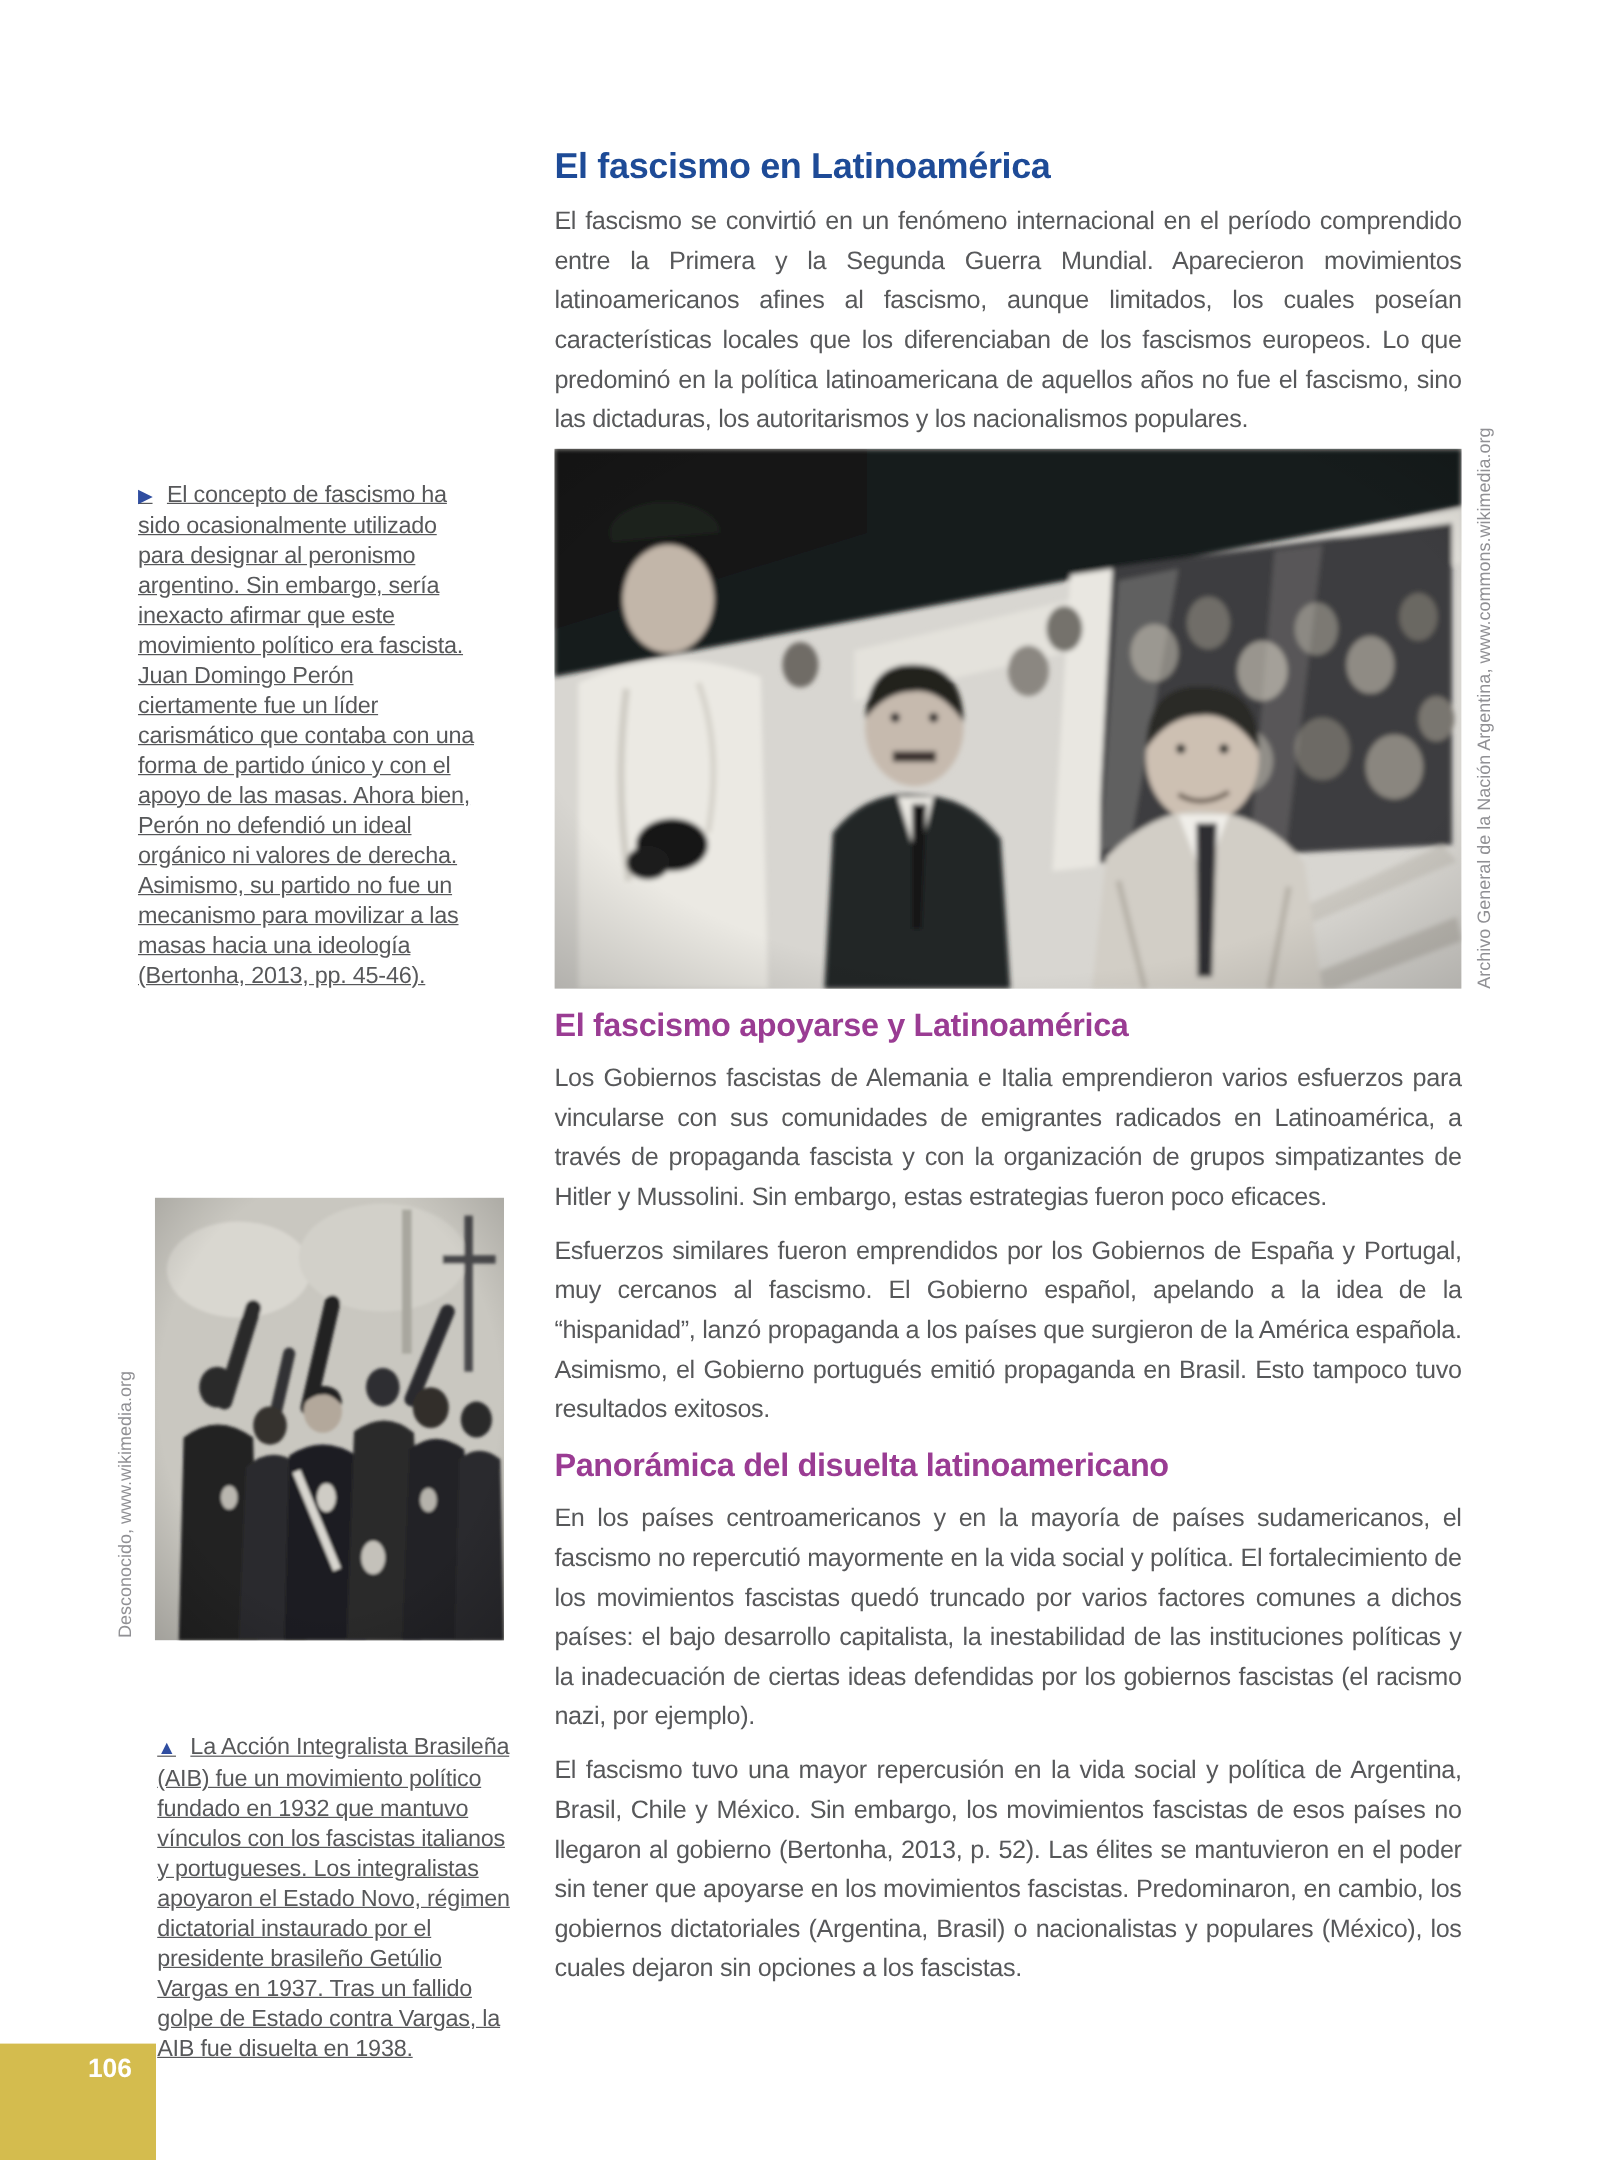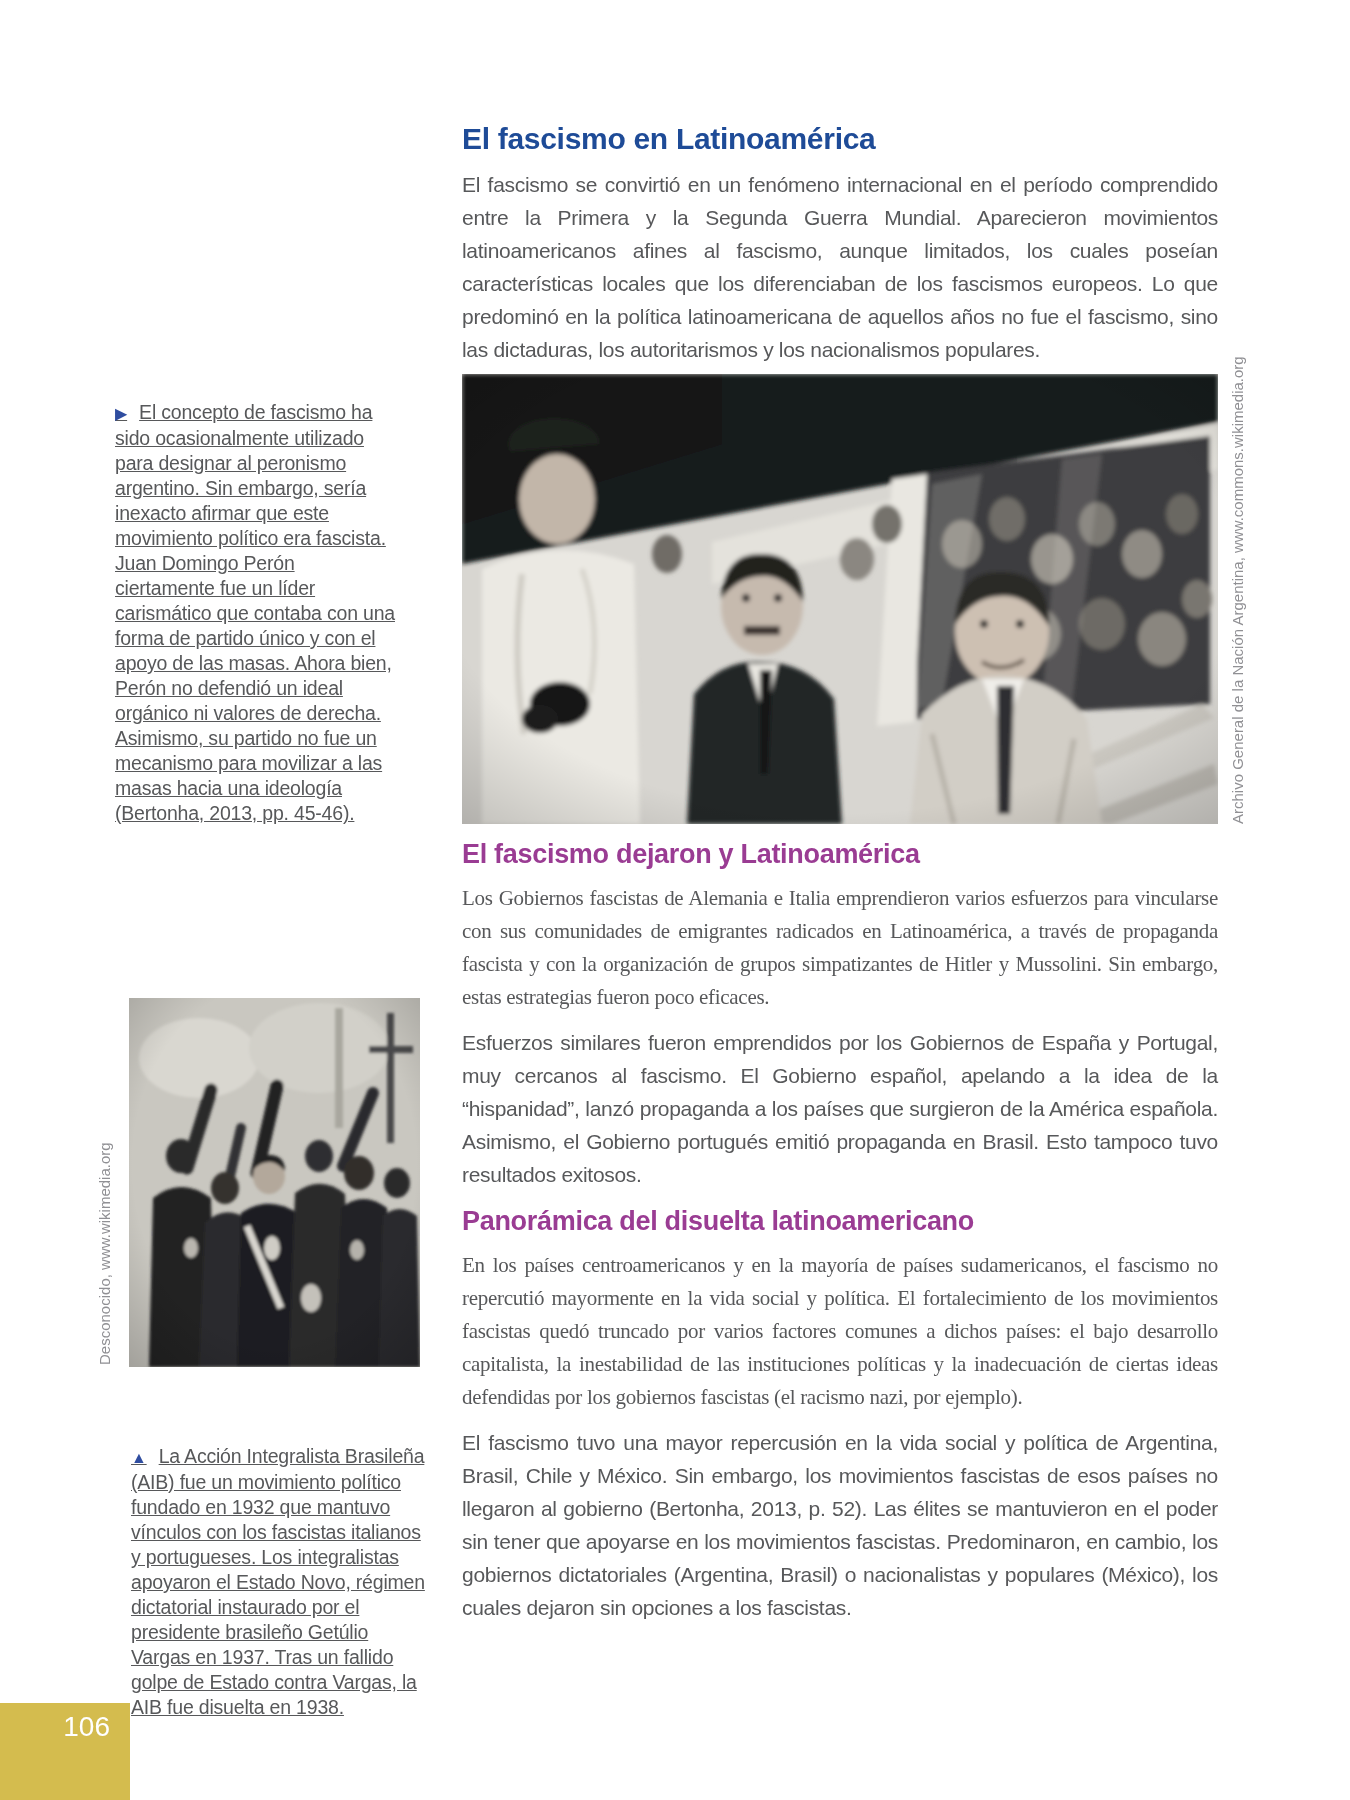--- a/index.html
+++ b/index.html
@@ -26,21 +26,21 @@
     margin:12px 0 0 0;font-size:21px;line-height:33px;text-align:justify;
     color:var(--body-text);letter-spacing:-0.3px;
   }
   p.body.first{margin-top:12px;}
   h2.sub{
     margin:14px 0 0 0;font-size:27px;line-height:32px;font-weight:bold;
     color:var(--heading-purple);letter-spacing:-0.3px;
   }
   .fig-main{position:relative;width:756px;height:450px;margin-top:8px;}
   .fig-main svg{display:block;width:756px;height:450px;}
-  .after-photo{margin-top:14px;font-family:Liberation Serif, serif;}
+  .after-photo{margin-top:14px;}
   .para-gap{margin-top:13px;}
   
   .vcredit{
     position:absolute;white-space:nowrap;font-size:15px;letter-spacing:0;
     color:var(--credit-gray);transform-origin:0 100%;transform:rotate(-90deg);
   }
   .vcredit.right{left:calc(100% + 28px);bottom:0;}
   .vcredit.left{left:-16px;bottom:2px;}
   
   .caption{
@@ -51,21 +51,21 @@
   .caption-1{left:115px;top:400px;width:282px;}
   .caption-2{left:115px;top:1444px;width:300px;margin-left:16px;}
   .fig-left{position:absolute;left:129px;top:998px;width:291px;height:369px;}
   .fig-left svg{display:block;width:291px;height:369px;}
   
   .page-tab{
     position:absolute;left:0;top:1703px;width:130px;height:97px;
     background:var(--page-tab-yellow);
   }
   .page-tab .num{
-    position:absolute;right:20px;top:8px;font-size:28px;color:var(--page-number-white);
+    position:absolute;right:20px;top:8px;font-size:22px;color:var(--page-number-white);font-weight:bold;
   }
 </style>
 </head>
 <body>
 
 <div class="page">
 
   <div class="main-col">
     <h1 class="title">El fascismo en Latinoamérica</h1>
 
@@ -143,21 +143,21 @@
           <polygon points="520,305 562,305 541,360" fill="#f0eee9"></polygon>
           <polygon points="535,312 552,312 548,440 536,440" fill="#2e2e30"></polygon>
           <path d="M470,360 L492,450" stroke="#b7b2a9" stroke-width="5"></path>
           <path d="M612,365 L596,450" stroke="#b7b2a9" stroke-width="5"></path>
         </g>
         <rect width="756" height="450" fill="url(#vig1)"></rect>
       </svg>
       <span class="vcredit right">Archivo General de la Nación Argentina, www.commons.wikimedia.org</span>
     </div>
 
-    <h2 class="sub">El fascismo dejaron y Latinoamérica</h2>
+    <h2 class="sub">El fascismo apoyarse y Latinoamérica</h2>
     <p class="body after-photo">Los Gobiernos fascistas de Alemania e Italia emprendieron varios esfuerzos para vincularse con sus comunidades de emigrantes radicados en Latinoamérica, a través de propaganda fascista y con la organización de grupos simpatizantes de Hitler y Mussolini. Sin embargo, estas estrategias fueron poco eficaces.</p>
     <p class="body para-gap">Esfuerzos similares fueron emprendidos por los Gobiernos de España y Portugal, muy cercanos al fascismo. El Gobierno español, apelando a la idea de la “hispanidad”, lanzó propaganda a los países que surgieron de la América española. Asimismo, el Gobierno portugués emitió propaganda en Brasil. Esto tampoco tuvo resultados exitosos.</p>
 
     <h2 class="sub">Panorámica del disuelta latinoamericano</h2>
     <p class="body after-photo">En los países centroamericanos y en la mayoría de países sudamericanos, el fascismo no repercutió mayormente en la vida social y política. El fortalecimiento de los movimientos fascistas quedó truncado por varios factores comunes a dichos países: el bajo desarrollo capitalista, la inestabilidad de las instituciones políticas y la inadecuación de ciertas ideas defendidas por los gobiernos fascistas (el racismo nazi, por ejemplo).</p>
     <p class="body para-gap">El fascismo tuvo una mayor repercusión en la vida social y política de Argentina, Brasil, Chile y México. Sin embargo, los movimientos fascistas de esos países no llegaron al gobierno (Bertonha, 2013, p. 52). Las élites se mantuvieron en el poder sin tener que apoyarse en los movimientos fascistas. Predominaron, en cambio, los gobiernos dictatoriales (Argentina, Brasil) o nacionalistas y populares (México), los cuales dejaron sin opciones a los fascistas.</p>
   </div>
 
   <div class="caption caption-1">
     <span class="marker">▶</span><span>El concepto de fascismo ha sido ocasionalmente utilizado para designar al peronismo argentino. Sin embargo, sería inexacto afirmar que este movimiento político era fascista. Juan Domingo Perón ciertamente fue un líder carismático que contaba con una forma de partido único y con el apoyo de las masas. Ahora bien, Perón no defendió un ideal orgánico ni valores de derecha. Asimismo, su partido no fue un mecanismo para movilizar a las masas hacia una ideología (Bertonha, 2013, pp. 45-46).</span>

